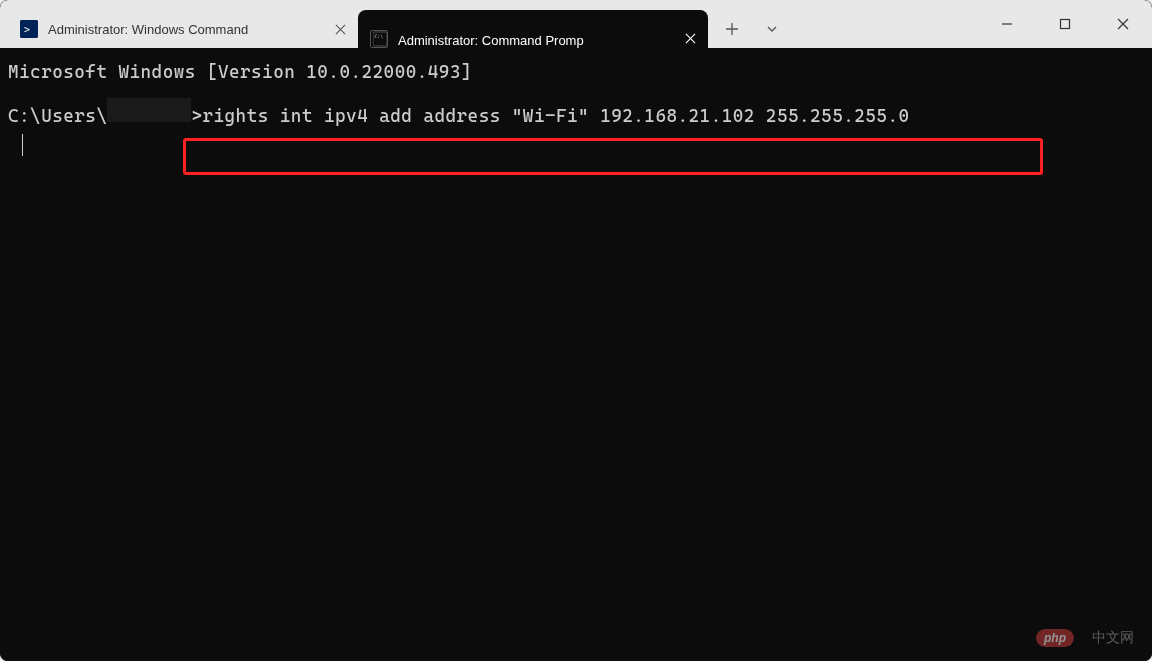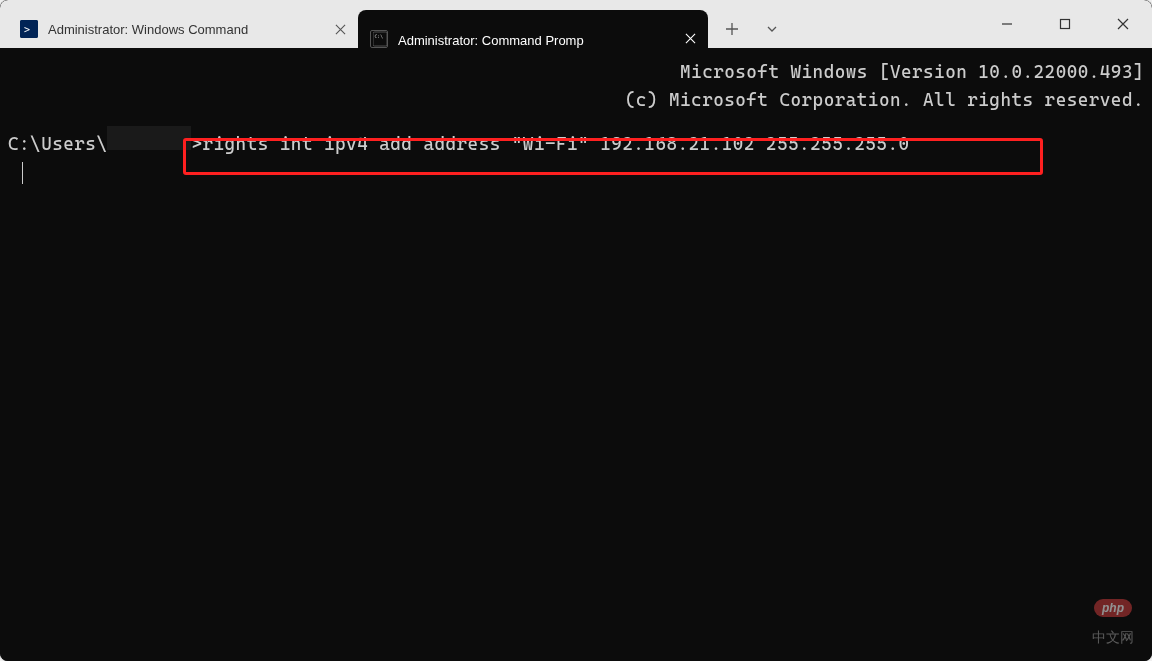--- a/index.html
+++ b/index.html
@@ -162,21 +162,20 @@
       color: #cccccc;
       font-family: "Cascadia Mono", "Consolas", monospace;
       font-size: 18px;
       line-height: 1.55;
       padding: 10px 8px;
       position: relative;
       letter-spacing: 0.5px;
     }
     .term-line {
       white-space: pre;
-      text-align: right;
     }
     .prompt-row {
       display: flex;
       align-items: baseline;
       white-space: pre;
       margin-top: 12px;
     }
     .redacted {
       display: inline-block;
       width: 84px;
@@ -198,23 +197,22 @@
       background: #cccccc;
       vertical-align: middle;
       margin-left: 14px;
     }
     .watermark {
       position: absolute;
       bottom: 14px;
       right: 18px;
       display: flex;
       align-items: center;
-      gap: 12px;
+      gap: 18px;
       opacity: 0.55;
-      flex-direction: column;
     }
     .wm-pill {
       background: #c73b3b;
       color: #fff;
       font-weight: bold;
       font-style: italic;
       padding: 2px 8px;
       border-radius: 10px;
       font-size: 12px;
       font-family: Arial, sans-serif;
@@ -294,21 +292,20 @@
       <div class="win-btn">
         <svg viewBox="0 0 12 12">
             <path d="M1 1 L11 11 M11 1 L1 11" stroke="#333" stroke-width="1.2"></path>
           </svg>
       </div>
     </div>
   </div>
 
   <div class="terminal-body">
     <div class="term-line">Microsoft Windows [Version 10.0.22000.493]</div>
-    <div class="term-line">(c) Microsoft Corporation. All rights reserved.</div>
 
     <div class="prompt-row"><span>C:\Users\</span><span class="redacted"></span><span>&gt;</span><span>rights int ipv4 add address "Wi-Fi" 192.168.21.102 255.255.255.0</span></div>
 
     <div><span class="cursor-line"></span></div>
 
     <div class="highlight-box" id="hlbox" style="top: 90px; left: 183px; width: 860px; height: 37px;"></div>
   </div>
 
 </div>
 

